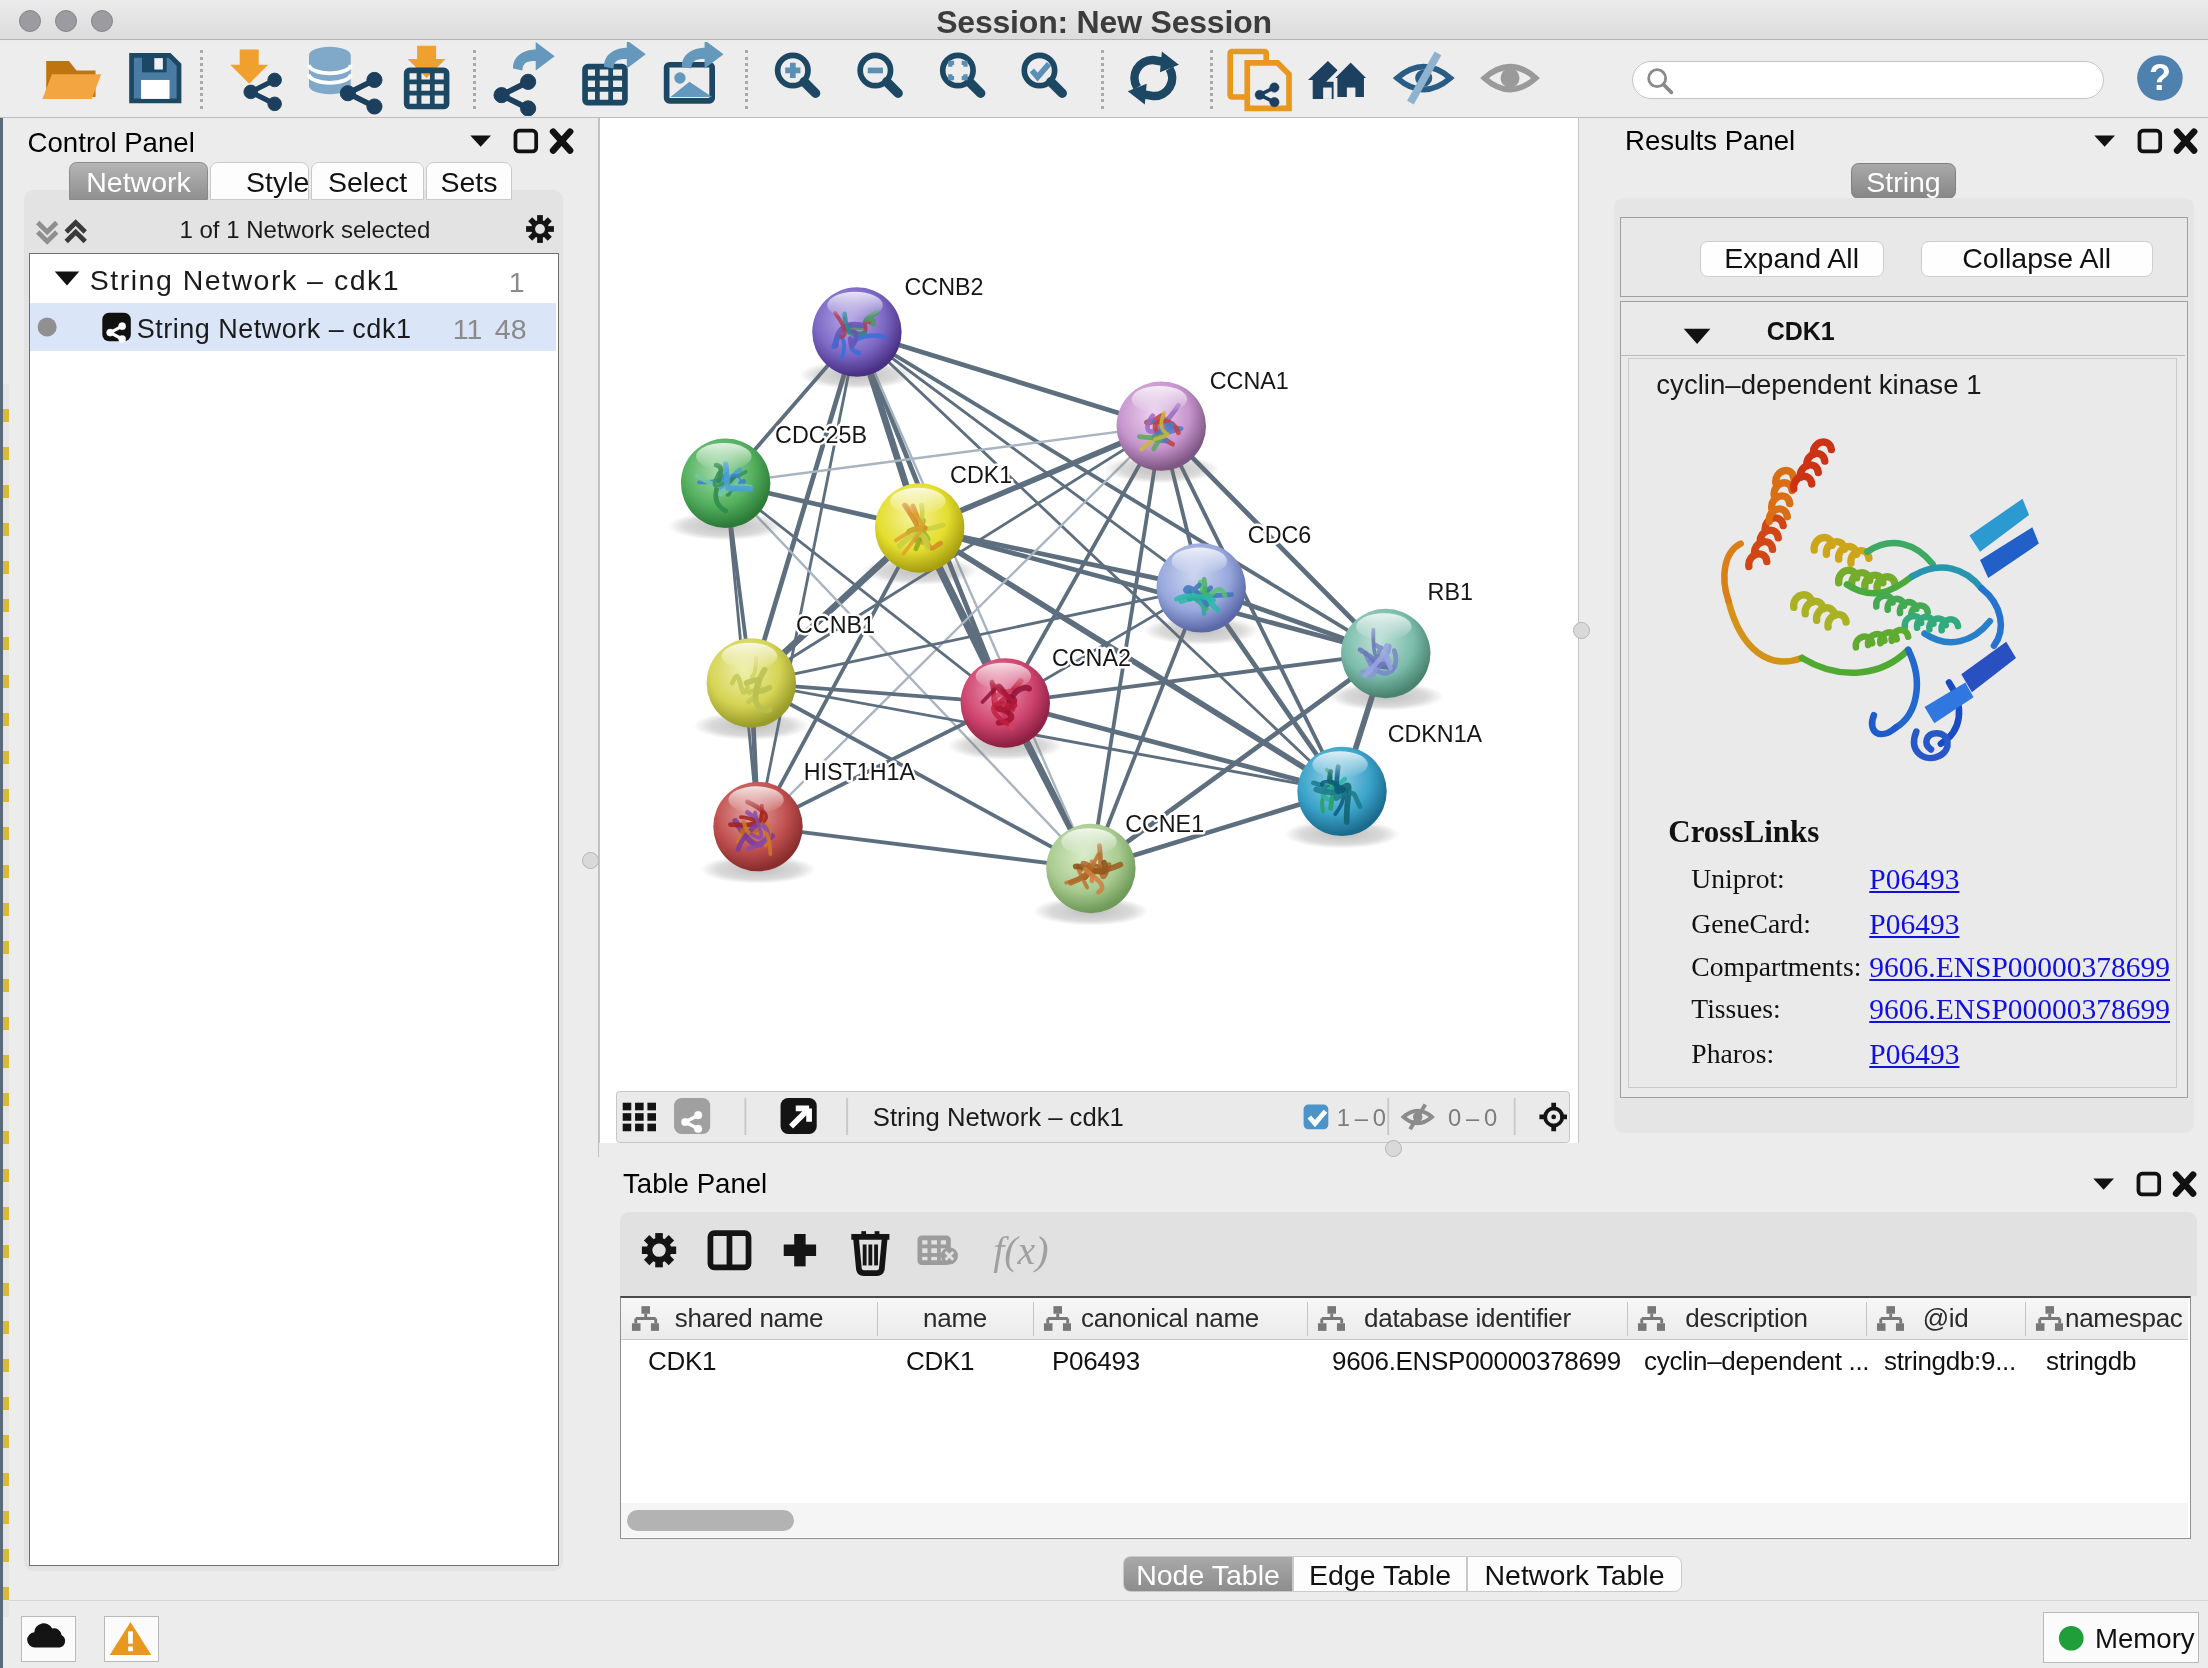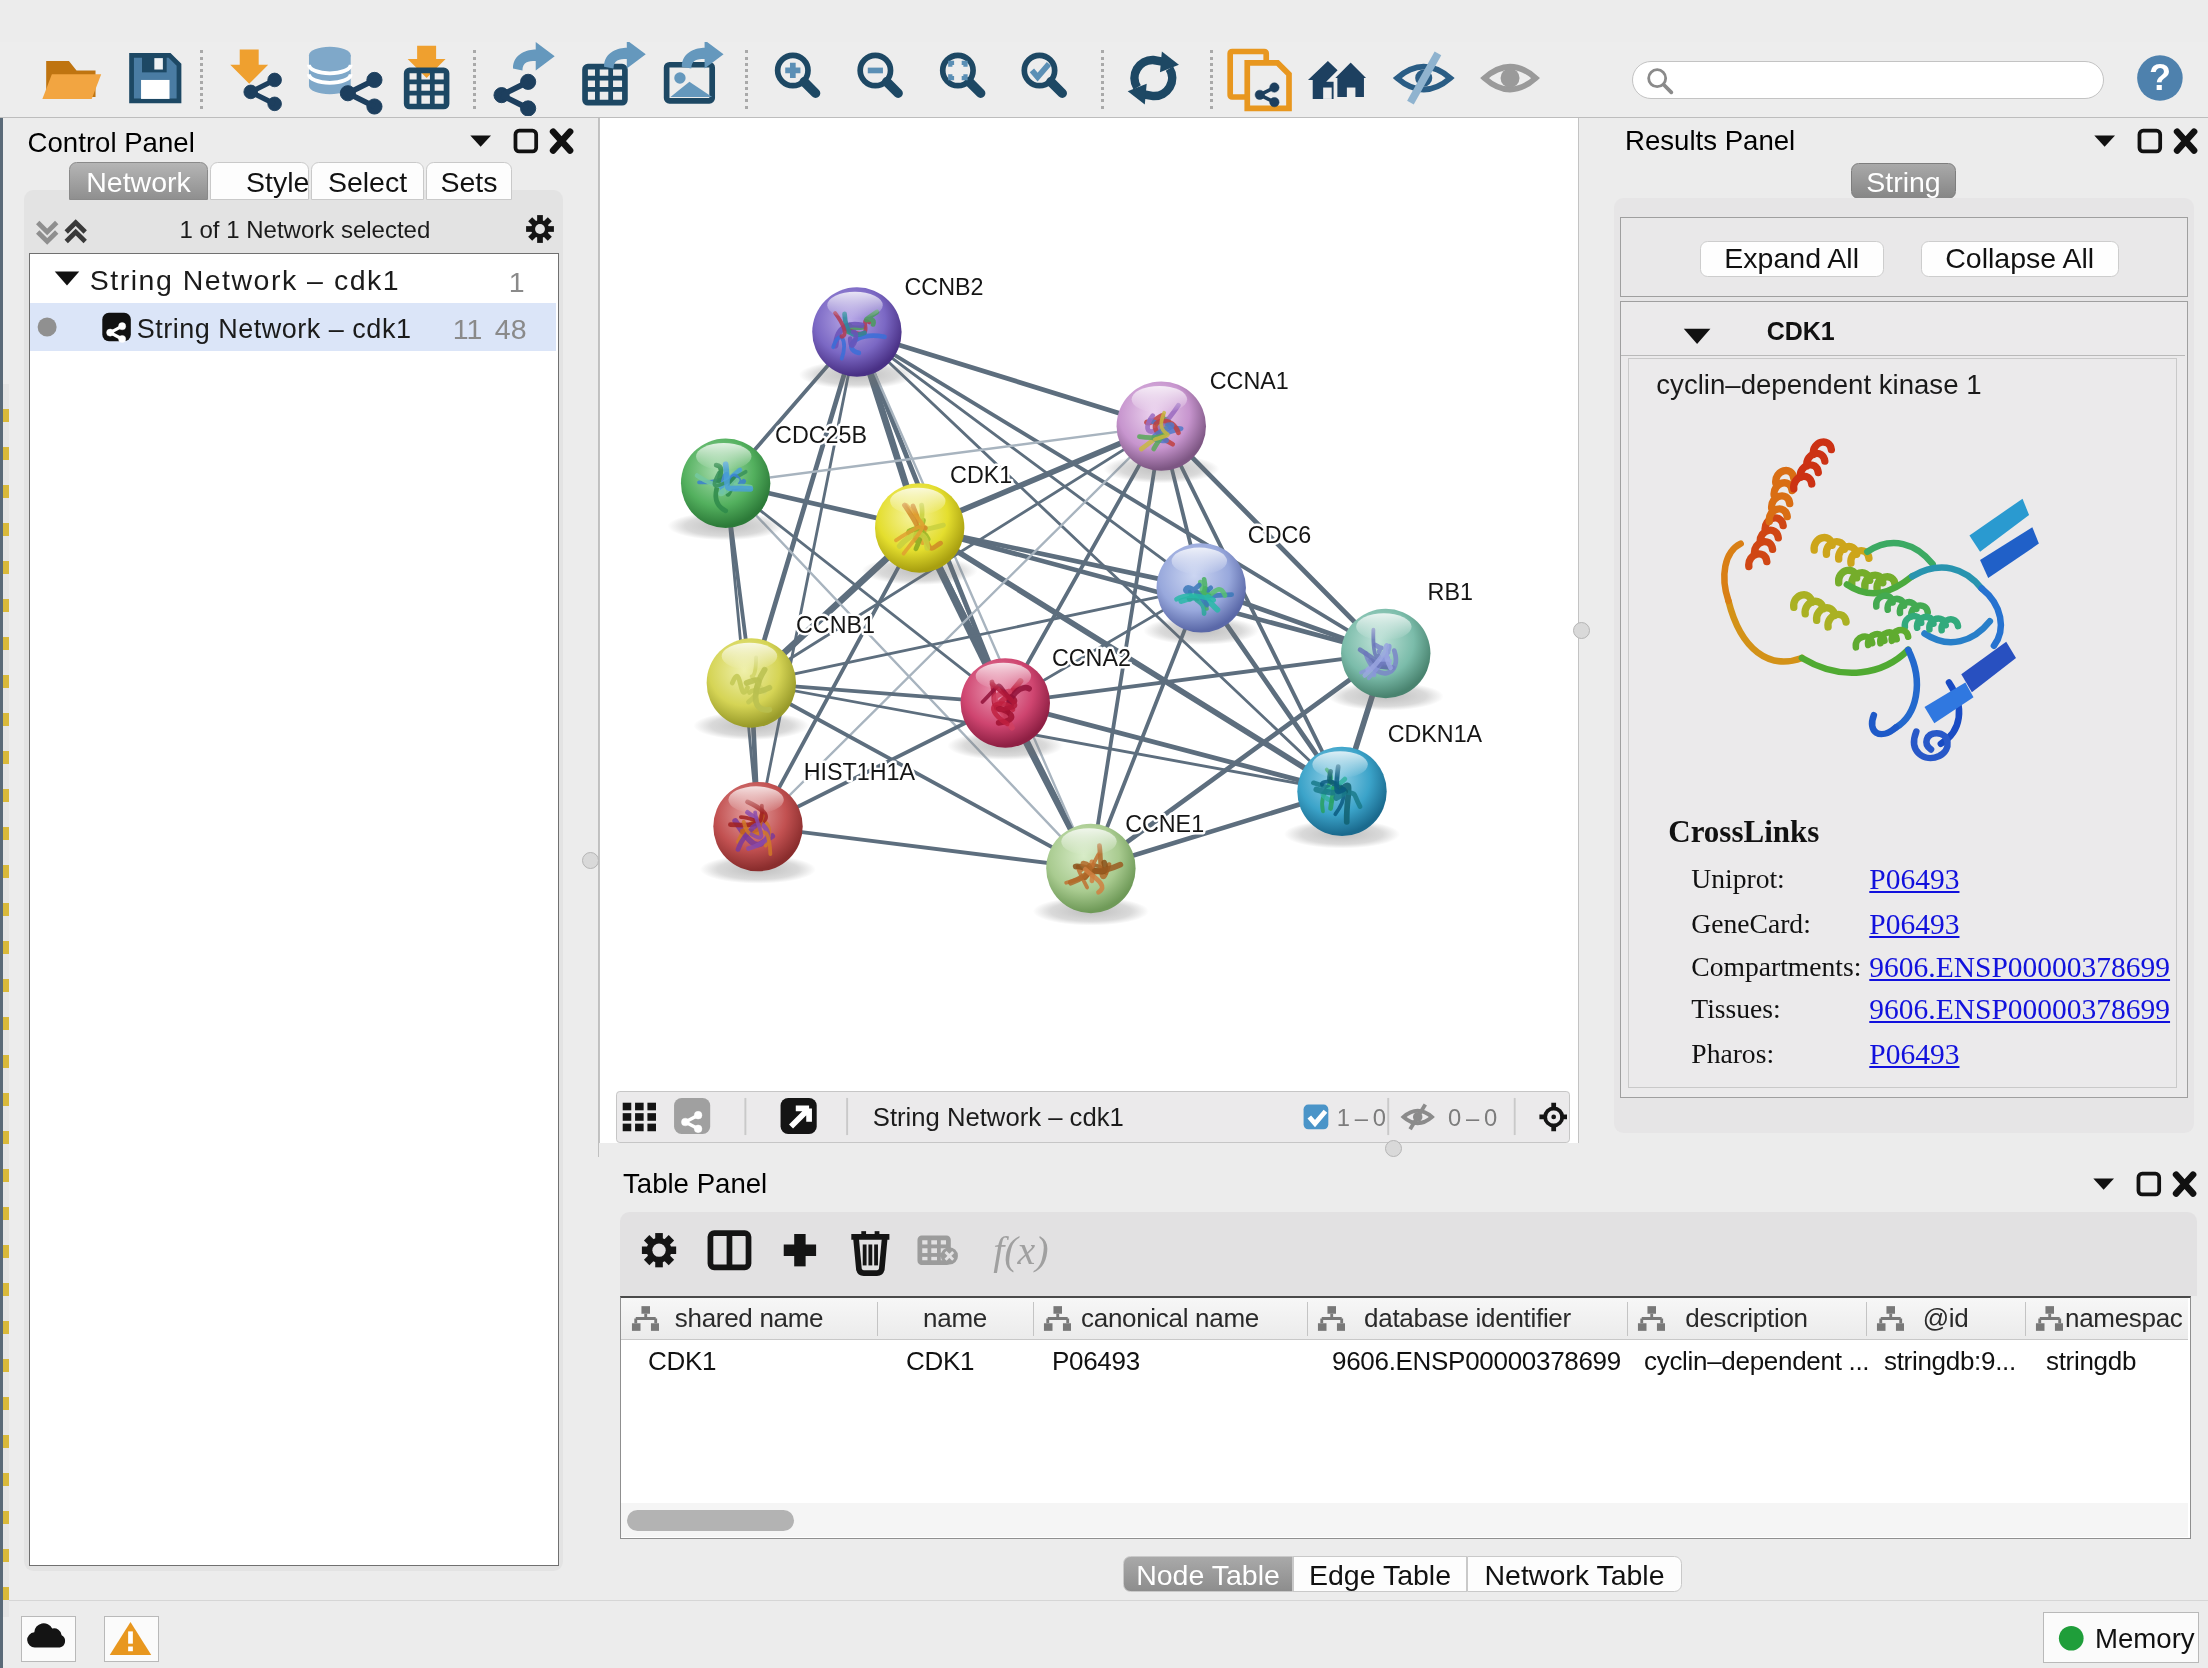--- a/index.html
+++ b/index.html
@@ -83,20 +83,26 @@
 .sbtn { position:absolute; top:15px; height:46px; background:#fbfbfb; border:1.9px solid #b9b9b9; }
 #memorybtn { position:absolute; left:2043px; top:11.4px; width:156px; height:51px; background:#fbfbfb;
   border:1.9px solid #b9b9b9; font-size:27.6px; color:#111; }
 </style>
 </head>
 <body>
 <div id="stage">
 
   <div class="abs" style="left:0;top:118px;width:2.9px;height:1550px;background:#5a6a78;z-index:9;"></div>
   <div class="abs" style="left:2.9px;top:384px;width:5.7px;height:1233px;background:repeating-linear-gradient(#e5e5e5 0 25px, #d9b93a 25px 38px);z-index:9;"></div>
+  <div id="titlebar">
+    <div class="light" style="left:19px;"></div>
+    <div class="light" style="left:55px;"></div>
+    <div class="light" style="left:91px;"></div>
+    <div id="title">Session: New Session</div>
+  </div>
 
   <div id="toolbar">
   <svg width="2208" height="74" viewBox="0 0 2322 78">
     <defs>
       <g id="share">
         <circle cx="-16" cy="14" r="8"></circle>
             <circle cx="12" cy="0" r="8"></circle>
             <circle cx="12" cy="28" r="8"></circle>
         <path d="M-16,14 L12,0 M-16,14 L12,28" stroke-width="6" fill="none"></path>
       </g>
@@ -632,21 +638,21 @@
     <div class="ptitle" style="position:absolute;left:44px;top:6.7px;">Results Panel</div>
     <svg width="114" height="32" viewBox="0 0 120 34" style="position:absolute;left:509px;top:7.6px;">
       <path d="M4,10 L26,10 L15,22 Z" fill="#111"></path>
       <rect x="52" y="5" width="22" height="22" rx="4" fill="none" stroke="#111" stroke-width="4"></rect>
       <path d="M92,6 L110,26 M110,6 L92,26" stroke="#111" stroke-width="7" stroke-linecap="round"></path>
     </svg>
     <div id="stringtab">String</div>
     <div id="rp-pane">
       <div id="rp-btnbox">
         <div class="rbtn" style="left:79px; top:23px; width:184px;">Expand All</div>
-        <div class="rbtn" style="left:300px; top:23px; width:198px;">Collapse All</div>
+        <div class="rbtn" style="left:300px; top:23px; width:232px;">Collapse All</div>
       </div>
       <div id="rp-sect">
         <div id="rp-secthead">
           <svg width="38" height="28.5" viewBox="0 0 40 30" style="position:absolute;left:59px;top:21px;">
             <path d="M4,6 L32,6 L18,22 Z" fill="#111"></path>
           </svg>
           <span style="position:absolute;left:146px;top:15px;font-size:25px;font-weight:bold;color:#111;">CDK1</span>
         </div>
         <div id="rp-body">
           <div style="position:absolute;left:27px;top:9.5px;font-size:27.6px;color:#1a1a1a;">cyclin–dependent kinase 1</div>

